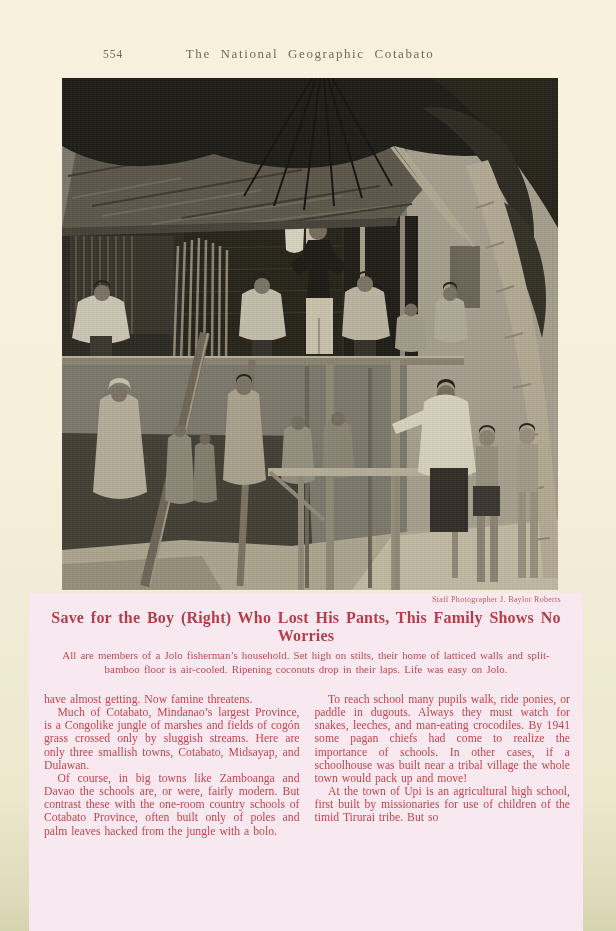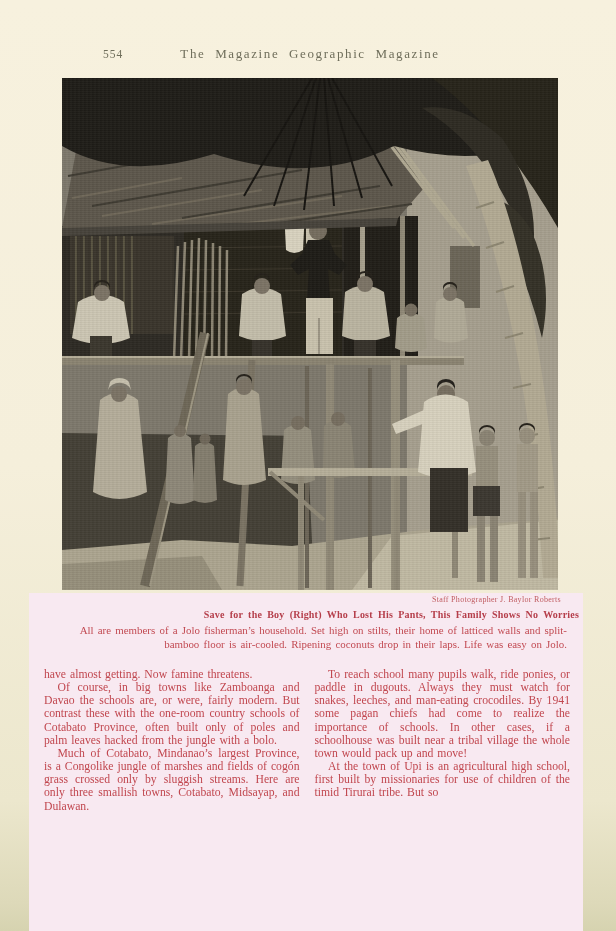--- a/index.html
+++ b/index.html
@@ -36,46 +36,46 @@
   
   .highlight{
     position:absolute;left:29px;top:593px;width:554px;height:364px;
     background:#f8e9f1;
   }
   .credit{
     margin-top:2px;padding-right:22px;
     text-align:right;font-size:8px;letter-spacing:.3px;color:#c05c61;
   }
   .cap-title{
-    margin:5px 4px 0 4px;text-align:right;
-    font-size:10px;font-weight:bold;word-spacing:2.5px;letter-spacing:.2px;color:#b53e4a;
+    margin:5px 4px 0 4px;text-align:center;
+    font-size:16px;font-weight:bold;word-spacing:2.5px;letter-spacing:.2px;color:#b53e4a;
   }
   .cap-text{
     margin:4px auto 0 auto;width:522px;
-    font-size:10.9px;line-height:13.5px;color:#c24a52;text-align:right;word-spacing:1.5px;
+    font-size:10.9px;line-height:13.5px;color:#c24a52;text-align:center;word-spacing:1.5px;
   }
   .columns{
     display:flex;gap:15px;margin:17px 13px 0 15px;
   }
   .col{
     flex:1;min-width:0;
     font-size:11.7px;line-height:13.15px;color:#c1474f;
     text-align:justify;word-spacing:1px;
   }
   .col p{margin:0;text-indent:1.15em;}
   .col p.noindent{text-indent:0;}
 </style>
 </head>
 <body>
 
 <div class="page">
 
   <div class="hdr">
     <span class="pagenum">554</span>
-    <span class="journal">The Magazine Geographic Magazine</span>
+    <span class="journal">The National Geographic Cotabato</span>
   </div>
 
   <figure class="photo">
     <svg width="496" height="512" viewBox="0 0 496 512" xmlns="http://www.w3.org/2000/svg">
 
       <rect x="0" y="0" width="496" height="512" fill="#7d786c"></rect>
       <rect x="345" y="0" width="151" height="512" fill="#a69f8e"></rect>
 
       <path d="M0,355 L245,358 L252,505 L0,508 Z" fill="#433f35"></path>
 
@@ -276,22 +276,22 @@
     <div class="credit">Staff Photographer J. Baylor Roberts</div>
     <h2 class="cap-title">Save for the Boy (Right) Who Lost His Pants, This Family Shows No Worries</h2>
     <div class="cap-text">
       <div>All are members of a Jolo fisherman’s household.  Set high on stilts, their home of latticed walls and split-</div>
       <div>bamboo floor is air-cooled.  Ripening coconuts drop in their laps.  Life was easy on Jolo.</div>
     </div>
 
     <div class="columns">
       <div class="col">
         <p class="noindent">have almost getting.  Now famine threatens.</p>
+        <p>Much of Cotabato, Mindanao’s largest Province, is a Congolike jungle of marshes and fields of cogón grass crossed only by sluggish streams.  Here are only three smallish towns, Cotabato, Midsayap, and Dulawan.</p>
         <p>Of course, in big towns like Zamboanga and Davao the schools are, or were, fairly modern.  But contrast these with the one-room country schools of Cotabato Province, often built only of poles and palm leaves hacked from the jungle with a bolo.</p>
-        <p>Much of Cotabato, Mindanao’s largest Province, is a Congolike jungle of marshes and fields of cogón grass crossed only by sluggish streams.  Here are only three smallish towns, Cotabato, Midsayap, and Dulawan.</p>
       </div>
       <div class="col">
         <p>To reach school many pupils walk, ride ponies, or paddle in dugouts.  Always they must watch for snakes, leeches, and man-eating crocodiles.  By 1941 some pagan chiefs had come to realize the importance of schools.  In other cases, if a schoolhouse was built near a tribal village the whole town would pack up and move!</p>
         <p>At the town of Upi is an agricultural high school, first built by missionaries for use of children of the timid Tirurai tribe.  But so</p>
       </div>
     </div>
   </div>
 
 </div>
 

